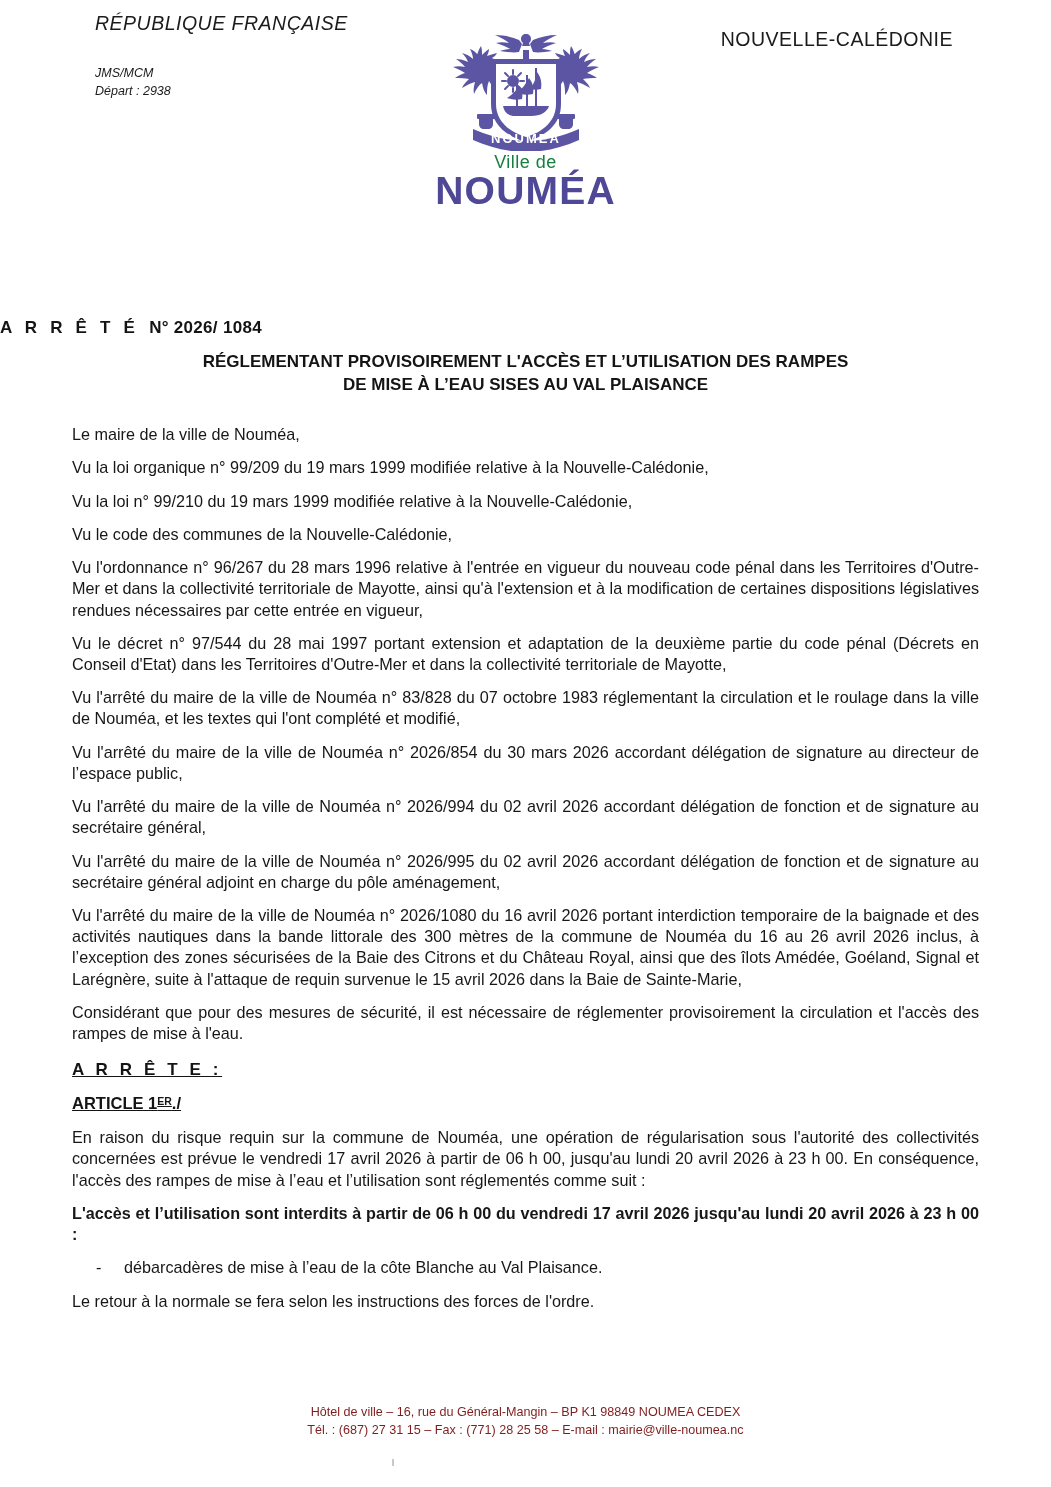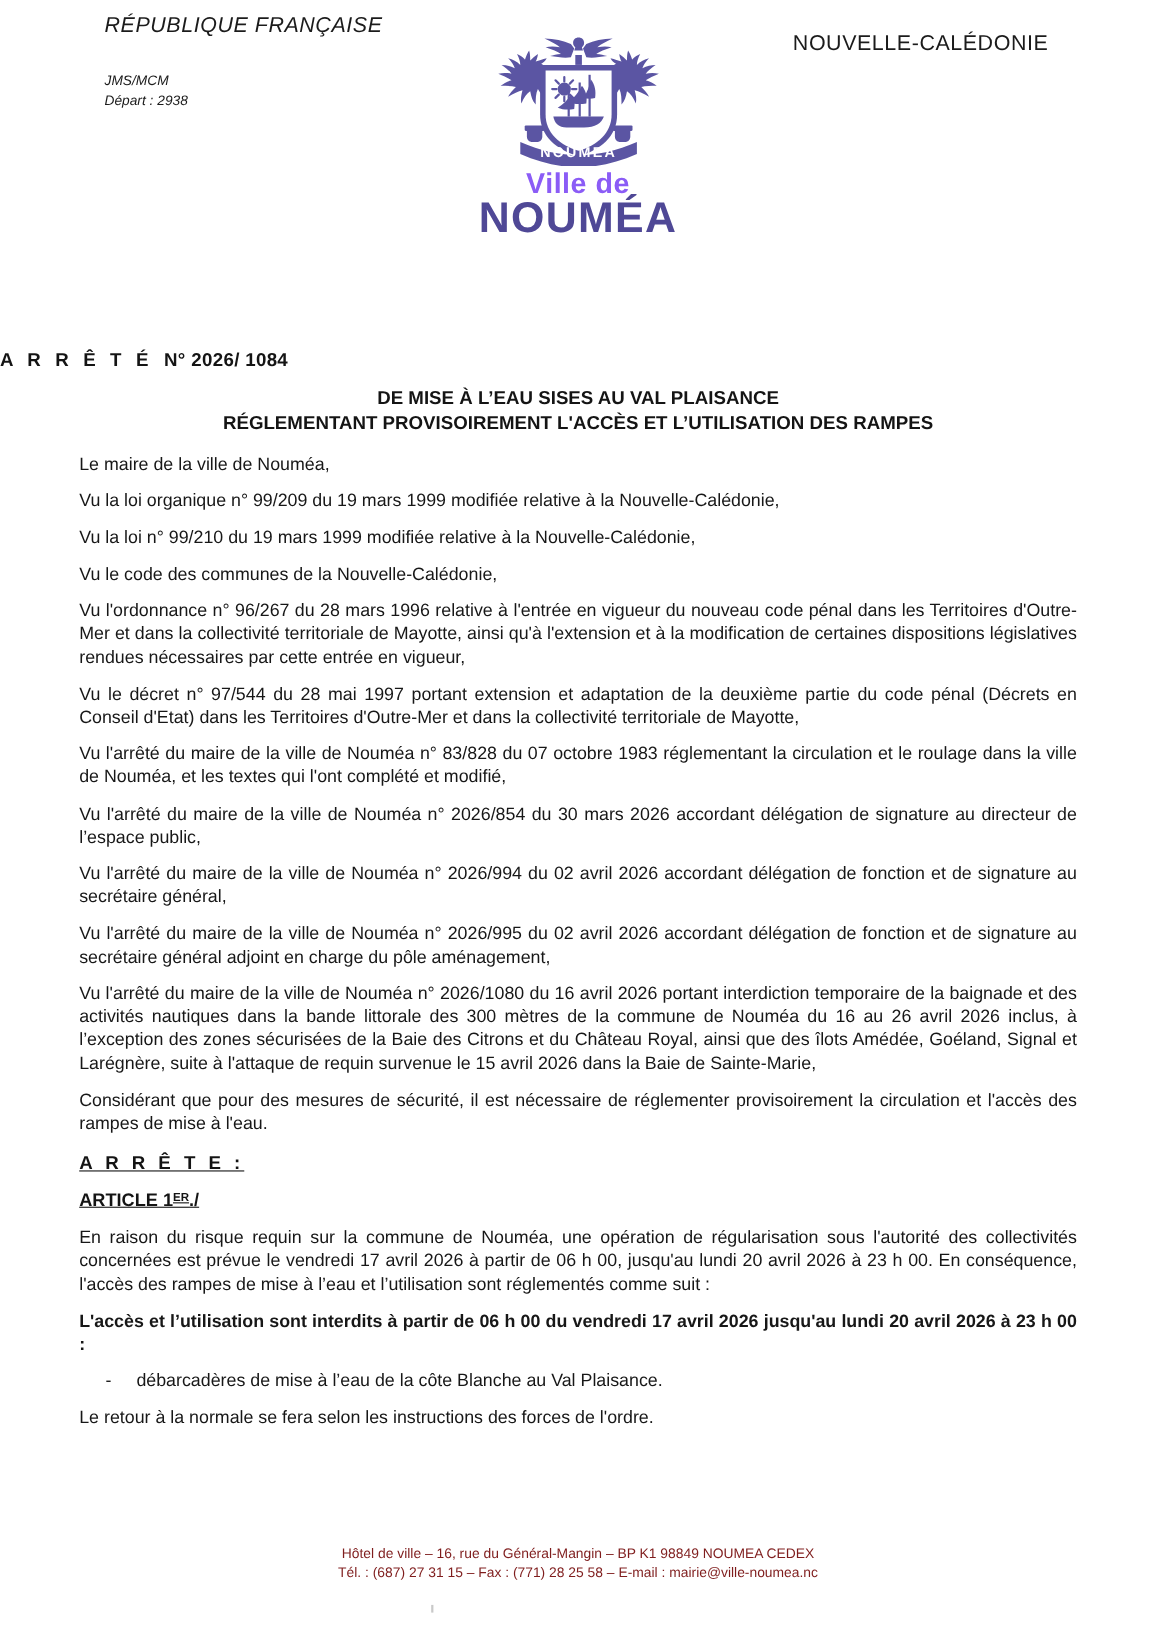--- a/index.html
+++ b/index.html
@@ -59,26 +59,26 @@
   .logo-wrap {
     position: absolute;
     left: 50%;
     top: 26px;
     transform: translateX(-50%);
     width: 210px;
     text-align: center;
   }
   .crest { display: block; margin: 0 auto; }
   .logo-ville {
-    font-size: 26px;
-    color: #8b5cf6;
+    font-size: 18px;
+    color: #15803d;
     letter-spacing: 0.5px;
     line-height: 1;
     margin-top: 2px;
-    font-weight: 700;
+    font-weight: 400;
   }
   .logo-noumea {
     font-size: 39px;
     font-weight: bold;
     color: #4f4896;
     letter-spacing: 1.2px;
     line-height: 1.02;
   }
 
   
@@ -101,21 +101,21 @@
   }
 
   
   .body-area {
     margin: 0 72px 0 72px;
     padding-top: 16px;
   }
   p.para {
     font-size: 16.2px;
     line-height: 1.31;
-    margin: 0 0 12px 0;
+    margin: 12px 0 12px 0;
     text-align: justify;
     color: #171717;
   }
   p.para.nojust { text-align: left; }
   p.bold { font-weight: bold; }
 
   .arrete-line {
     font-size: 17px;
     font-weight: bold;
     margin: 16px 0 14px 0;
@@ -249,22 +249,22 @@
       <div class="logo-ville">Ville de</div>
       <div class="logo-noumea">NOUMÉA</div>
     </div>
   </div>
 
   <div class="doc-title">
     <span class="spaced">A R R Ê T É</span><span>&nbsp;&nbsp;</span><span>N° 2026/ 1084</span>
   </div>
 
   <div class="doc-subtitle">
+    <div>RÉGLEMENTANT PROVISOIREMENT L'ACCÈS ET L’UTILISATION DES RAMPES</div>
     <div>DE MISE À L’EAU SISES AU VAL PLAISANCE</div>
-    <div>RÉGLEMENTANT PROVISOIREMENT L'ACCÈS ET L’UTILISATION DES RAMPES</div>
   </div>
 
   <div class="body-area">
 
     <p class="para nojust">Le maire de la ville de Nouméa,</p>
 
     <p class="para nojust">Vu la loi organique n° 99/209 du 19 mars 1999 modifiée relative à la Nouvelle-Calédonie,</p>
     <p class="para nojust">Vu la loi n° 99/210 du 19 mars 1999 modifiée relative à la Nouvelle-Calédonie,</p>
     <p class="para nojust">Vu le code des communes de la Nouvelle-Calédonie,</p>
     <p class="para">Vu l'ordonnance n° 96/267 du 28 mars 1996 relative à l'entrée en vigueur du nouveau code pénal dans les Territoires d'Outre-Mer et dans la collectivité territoriale de Mayotte, ainsi qu'à l'extension et à la modification de certaines dispositions législatives rendues nécessaires par cette entrée en vigueur,</p>

